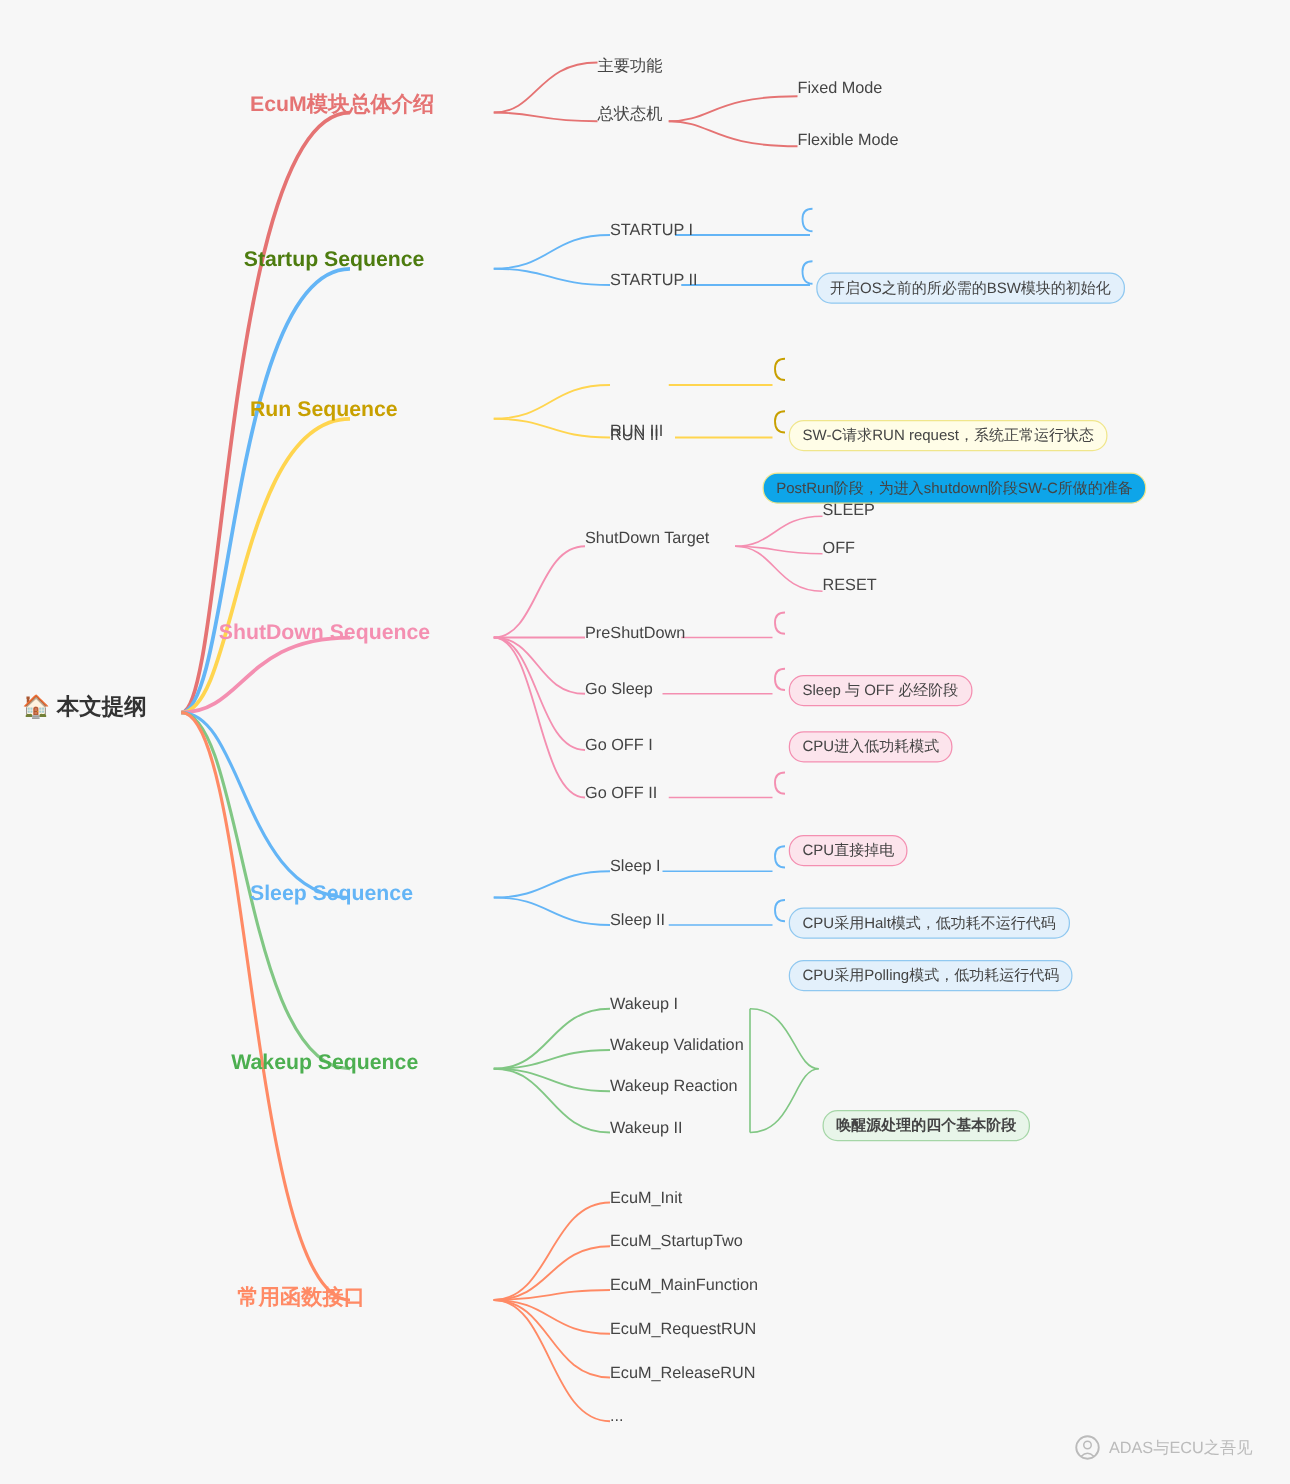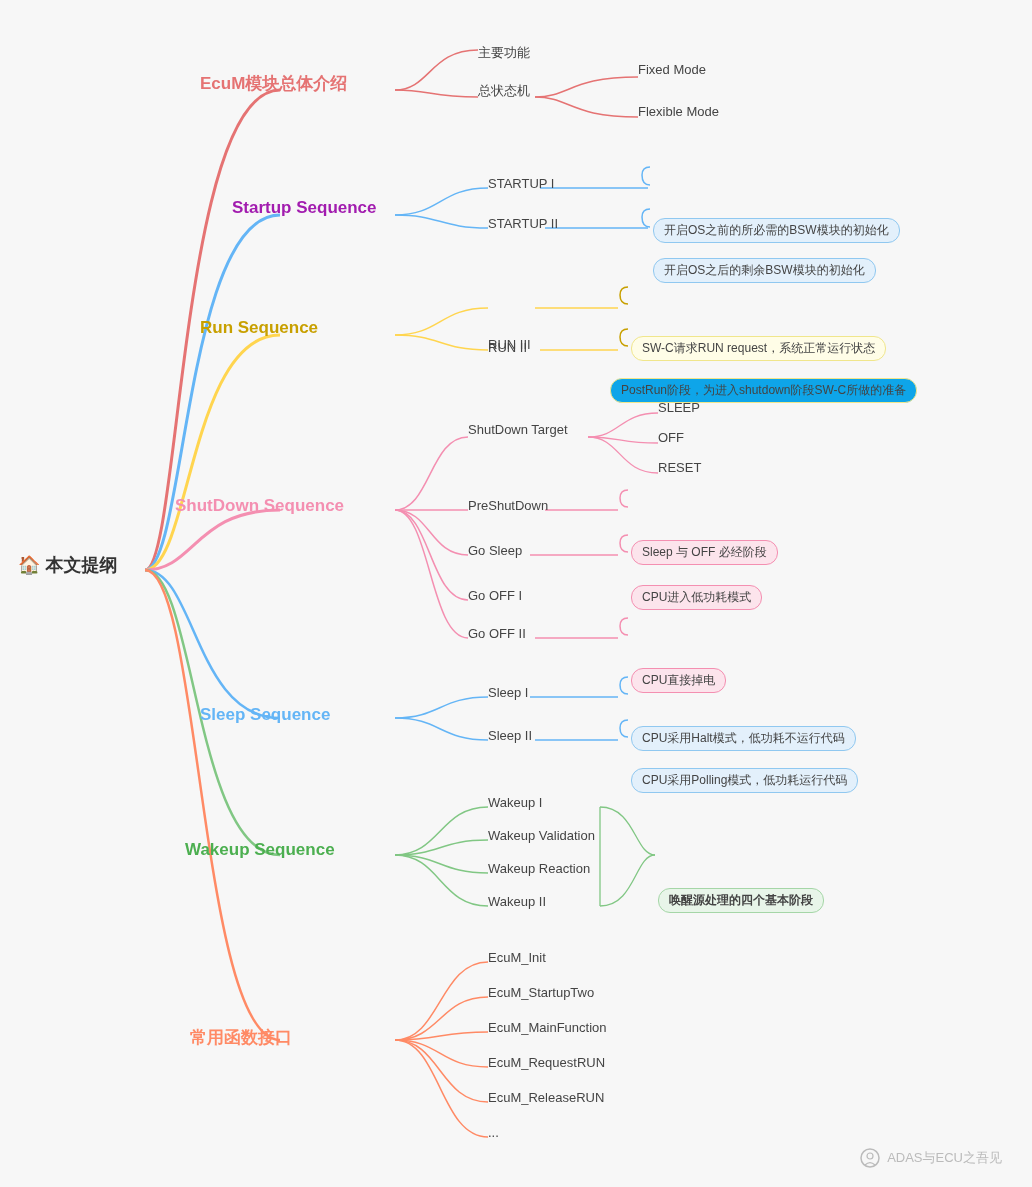--- a/index.html
+++ b/index.html
@@ -161,32 +161,31 @@
 </svg>
 
 <div class="node-label root" style="left:18px; top:553px;">🏠 本文提纲</div>
 
 <div class="node-label level1" style="left:200px; top:72px; color:#e57373; font-size:17px;">EcuM模块总体介绍</div>
 <div class="node-label level2" style="left:478px; top:44px;">主要功能</div>
 <div class="node-label level2" style="left:478px; top:82px;">总状态机</div>
 <div class="node-label level2" style="left:638px; top:62px;">Fixed Mode</div>
 <div class="node-label level2" style="left:638px; top:104px;">Flexible Mode</div>
 
-<div class="node-label level1" style="left:195px; top:198px; color:#a21caf; font-size:17px;margin-left:37px;">Startup Sequence</div>
+<div class="node-label level1" style="left:195px; top:198px; color:#4d7c0f; font-size:17px;">Startup Sequence</div>
 <div class="node-label level2" style="left:488px; top:176px;">STARTUP I</div>
 <div class="node-label level2" style="left:488px; top:216px;">STARTUP II</div>
 
 <svg style="position:absolute;top:165px;left:640px;width:12px;height:40px;">
   <path d="M10,2 Q2,2 2,10 Q2,20 10,20" stroke="#64b5f6" stroke-width="1.5" fill="none"></path>
 </svg>
 <div class="node-label leaf leaf-blue" style="left:653px; top:170px; font-size:12px;">开启OS之前的所必需的BSW模块的初始化</div>
 <svg style="position:absolute;top:207px;left:640px;width:12px;height:40px;">
   <path d="M10,2 Q2,2 2,10 Q2,20 10,20" stroke="#64b5f6" stroke-width="1.5" fill="none"></path>
 </svg>
-<div class="node-label leaf leaf-blue" style="left:653px; top:210px; font-size:12px;">开启OS之后的剩余BSW模块的初始化</div>
 
 <div class="node-label level1" style="left:200px; top:318px; color:#c8a000; font-size:17px;">Run Sequence</div>
 <div class="node-label level2" style="left:488px; top:296px;margin-top:44px;">RUN II</div>
 <div class="node-label level2" style="left:488px; top:337px;">RUN III</div>
 <svg style="position:absolute;top:285px;left:618px;width:12px;height:38px;">
   <path d="M10,2 Q2,2 2,10 Q2,19 10,19" stroke="#c8a000" stroke-width="1.5" fill="none"></path>
 </svg>
 <div class="node-label leaf" style="left:631px; top:288px; font-size:12px; background:#fffde7; border-color:#f0e68c;">SW-C请求RUN request，系统正常运行状态</div>
 <svg style="position:absolute;top:327px;left:618px;width:12px;height:38px;">
   <path d="M10,2 Q2,2 2,10 Q2,19 10,19" stroke="#c8a000" stroke-width="1.5" fill="none"></path>

